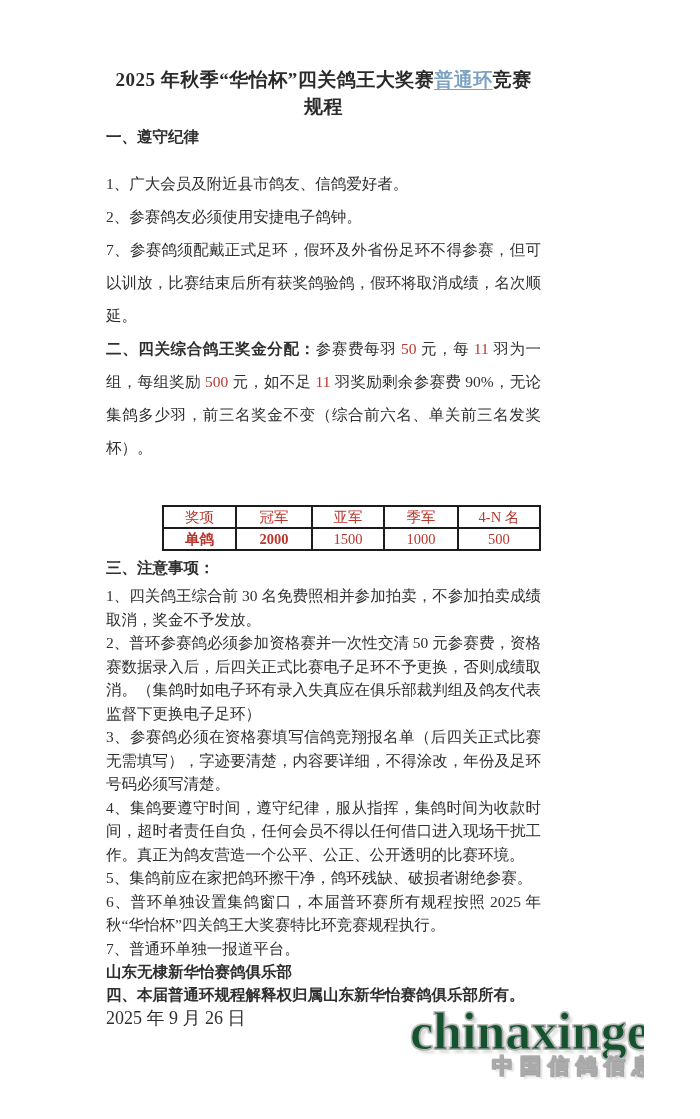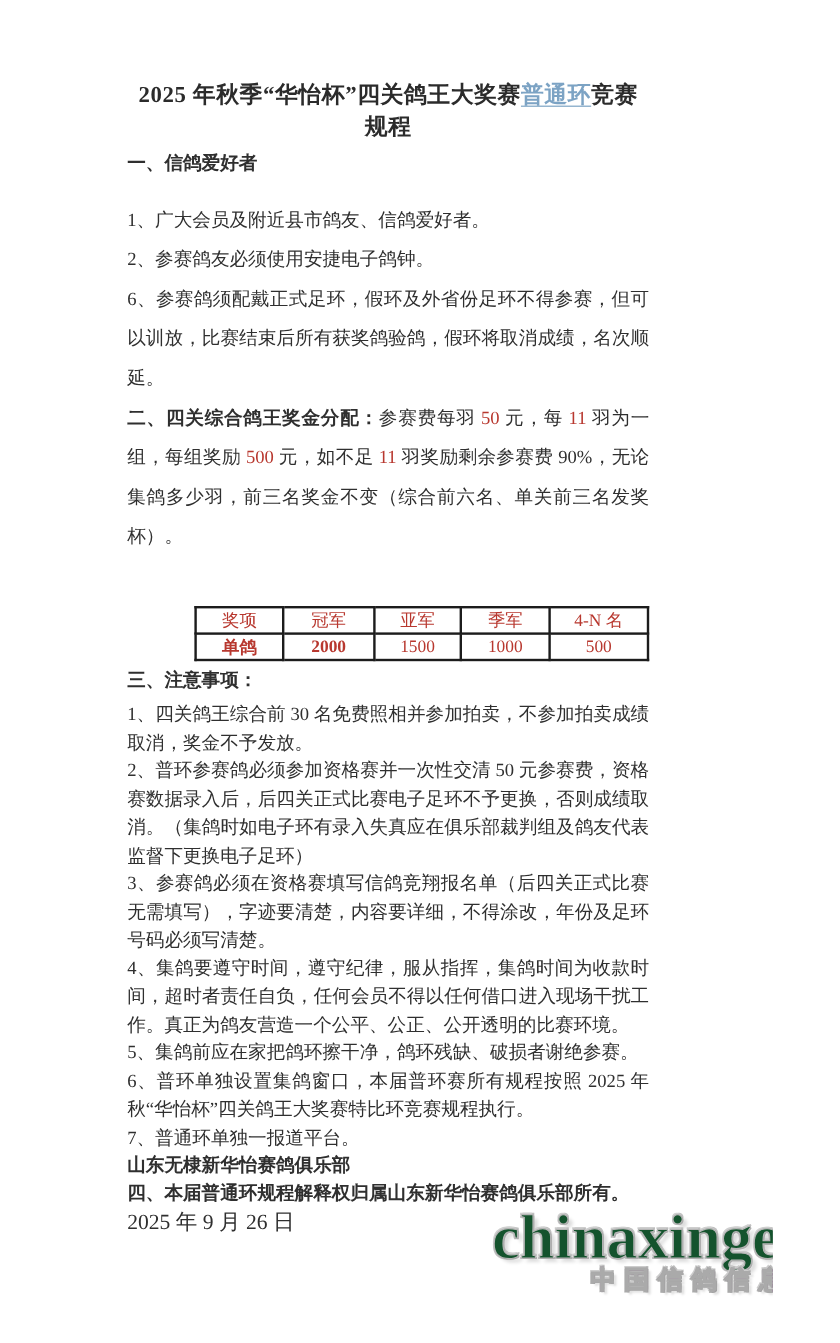--- a/index.html
+++ b/index.html
@@ -104,25 +104,25 @@
                  3px 3px 2px #dddddd;
   }
 </style>
 </head>
 <body>
 
 <div class="page">
 
   <div class="title"><span>2025 年秋季“华怡杯”四关鸽王大奖赛</span><span class="highlight">普通环</span><span>竞赛规程</span></div>
 
-  <p class="h-sec h-one para">一、信鸽爱好者</p>
+  <p class="h-sec h-one para">一、遵守纪律</p>
 
   <p class="para loose" style="margin-top:14px">1、广大会员及附近县市鸽友、信鸽爱好者。</p>
   <p class="para loose mt-items">2、参赛鸽友必须使用安捷电子鸽钟。</p>
-  <p class="para loose mt-items">6、参赛鸽须配戴正式足环，假环及外省份足环不得参赛，但可以训放，比赛结束后所有获奖鸽验鸽，假环将取消成绩，名次顺延。</p>
+  <p class="para loose mt-items">7、参赛鸽须配戴正式足环，假环及外省份足环不得参赛，但可以训放，比赛结束后所有获奖鸽验鸽，假环将取消成绩，名次顺延。</p>
 
   <p class="para loose mt-sec2"><span class="lead-bold">二、四关综合鸽王奖金分配：</span><span>参赛费每羽 </span><span class="red">50</span><span> 元，每 </span><span class="red">11</span><span> 羽为一组，每组奖励 </span><span class="red">500</span><span> 元，如不足 </span><span class="red">11</span><span> 羽奖励剩余参赛费 90%，无论集鸽多少羽，前三名奖金不变（综合前六名、单关前三名发奖杯）。</span></p>
 
   <table class="prize-table">
     <colgroup>
         <col class="c1">
         <col class="c2">
         <col class="c3">
         <col class="c4">
         <col class="c5">

